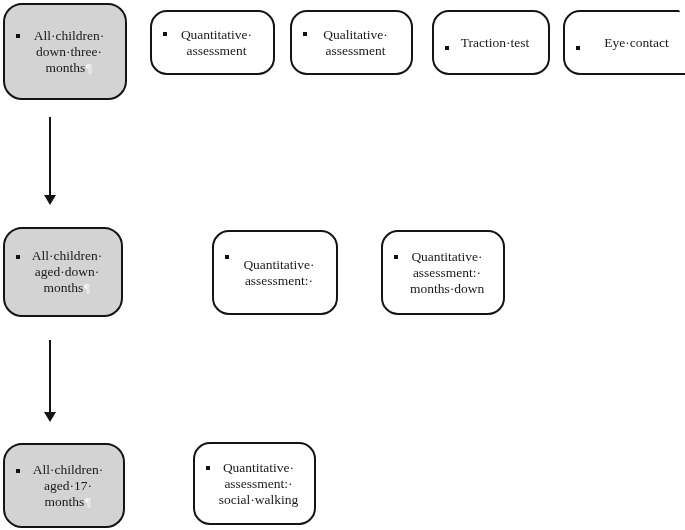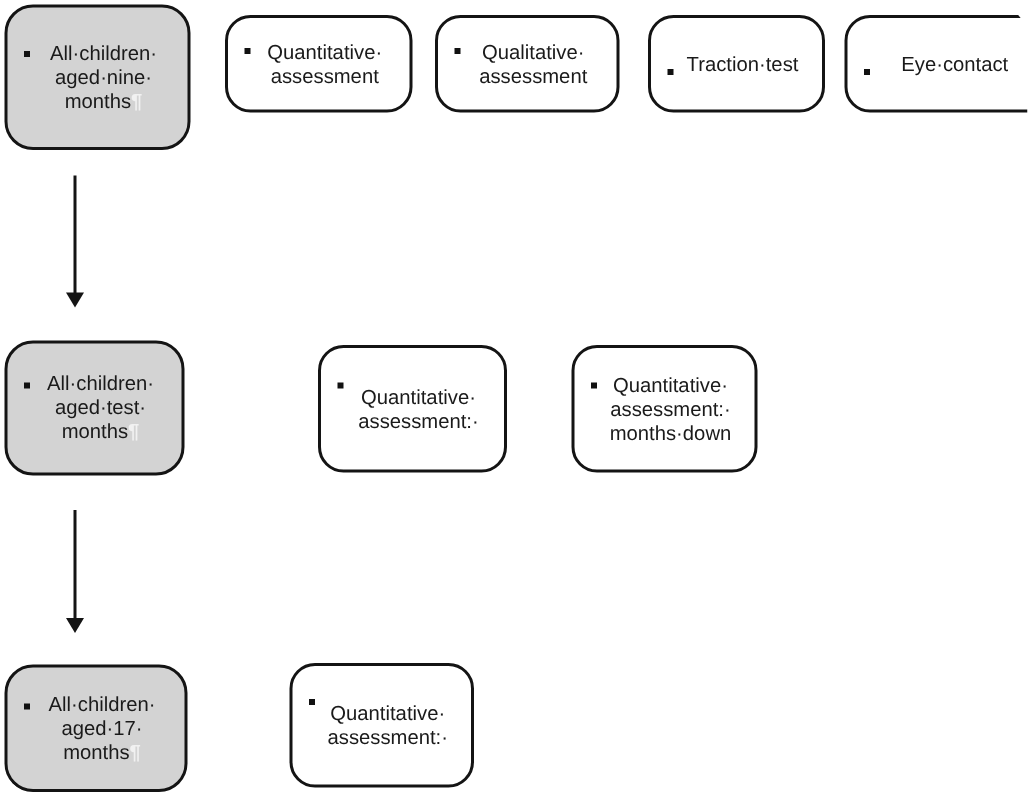--- a/index.html
+++ b/index.html
@@ -1,18 +1,18 @@
 <!DOCTYPE html>
 <html><head>
 <meta charset="utf-8">
 <style>
   html,body{margin:0;padding:0;background:#ffffff;}
   .canvas{
     position:relative;width:685px;height:530px;background:#ffffff;overflow:hidden;
-    font-family:Liberation Sans, sans-serif;
+    font-family:Liberation Serif, serif;
     color:#1a1a1a;
     border-radius:27px;
   }
   .box{
     position:absolute;border:2.5px solid #141414;border-radius:17px;background:#ffffff;
     box-sizing:border-box;
   }
   .box.stage{background:#d3d3d3;border-radius:19px;}
   .txt{
     position:absolute;left:14px;right:6px;top:0;bottom:0;
@@ -33,21 +33,21 @@
 </style>
 </head>
 <body>
 
 <div class="canvas">
 
   <div class="box stage" style="left:3px;top:3px;width:124px;height:97px;">
     <span class="bullet" style="top:29px;"></span>
     <div class="txt">
       <span class="ln">All·children·</span>
-      <span class="ln">aged·nine·</span>
+      <span class="ln">down·three·</span>
       <span class="ln"><span>months</span><span class="pilcrow">¶</span></span>
     </div>
   </div>
 
   <div class="box" style="left:150px;top:10px;width:125px;height:65px;">
     <span class="bullet" style="top:20px;"></span>
     <div class="txt">
       <span class="ln">Quantitative·</span>
       <span class="ln">assessment</span>
     </div>
@@ -75,21 +75,21 @@
     </div>
   </div>
 
   <div class="arrow-line" style="left:49px;top:117px;height:79px;"></div>
   <div class="arrow-head" style="left:44px;top:195px;"></div>
 
   <div class="box stage" style="left:3px;top:227px;width:120px;height:90px;">
     <span class="bullet" style="top:26px;"></span>
     <div class="txt">
       <span class="ln">All·children·</span>
-      <span class="ln">aged·test·</span>
+      <span class="ln">aged·down·</span>
       <span class="ln"><span>months</span><span class="pilcrow">¶</span></span>
     </div>
   </div>
 
   <div class="box" style="left:212px;top:230px;width:126px;height:85px;">
     <span class="bullet" style="top:23px;"></span>
     <div class="txt">
       <span class="ln">Quantitative·</span>
       <span class="ln">assessment:·</span>
     </div>
@@ -114,16 +114,17 @@
       <span class="ln">aged·17·</span>
       <span class="ln"><span>months</span><span class="pilcrow">¶</span></span>
     </div>
   </div>
 
   <div class="box" style="left:193px;top:442px;width:123px;height:83px;">
     <span class="bullet" style="top:22px;"></span>
     <div class="txt">
       <span class="ln">Quantitative·</span>
       <span class="ln">assessment:·</span>
+      <span class="ln">social·walking</span>
     </div>
   </div>
 
 </div>
 
 </body></html>

